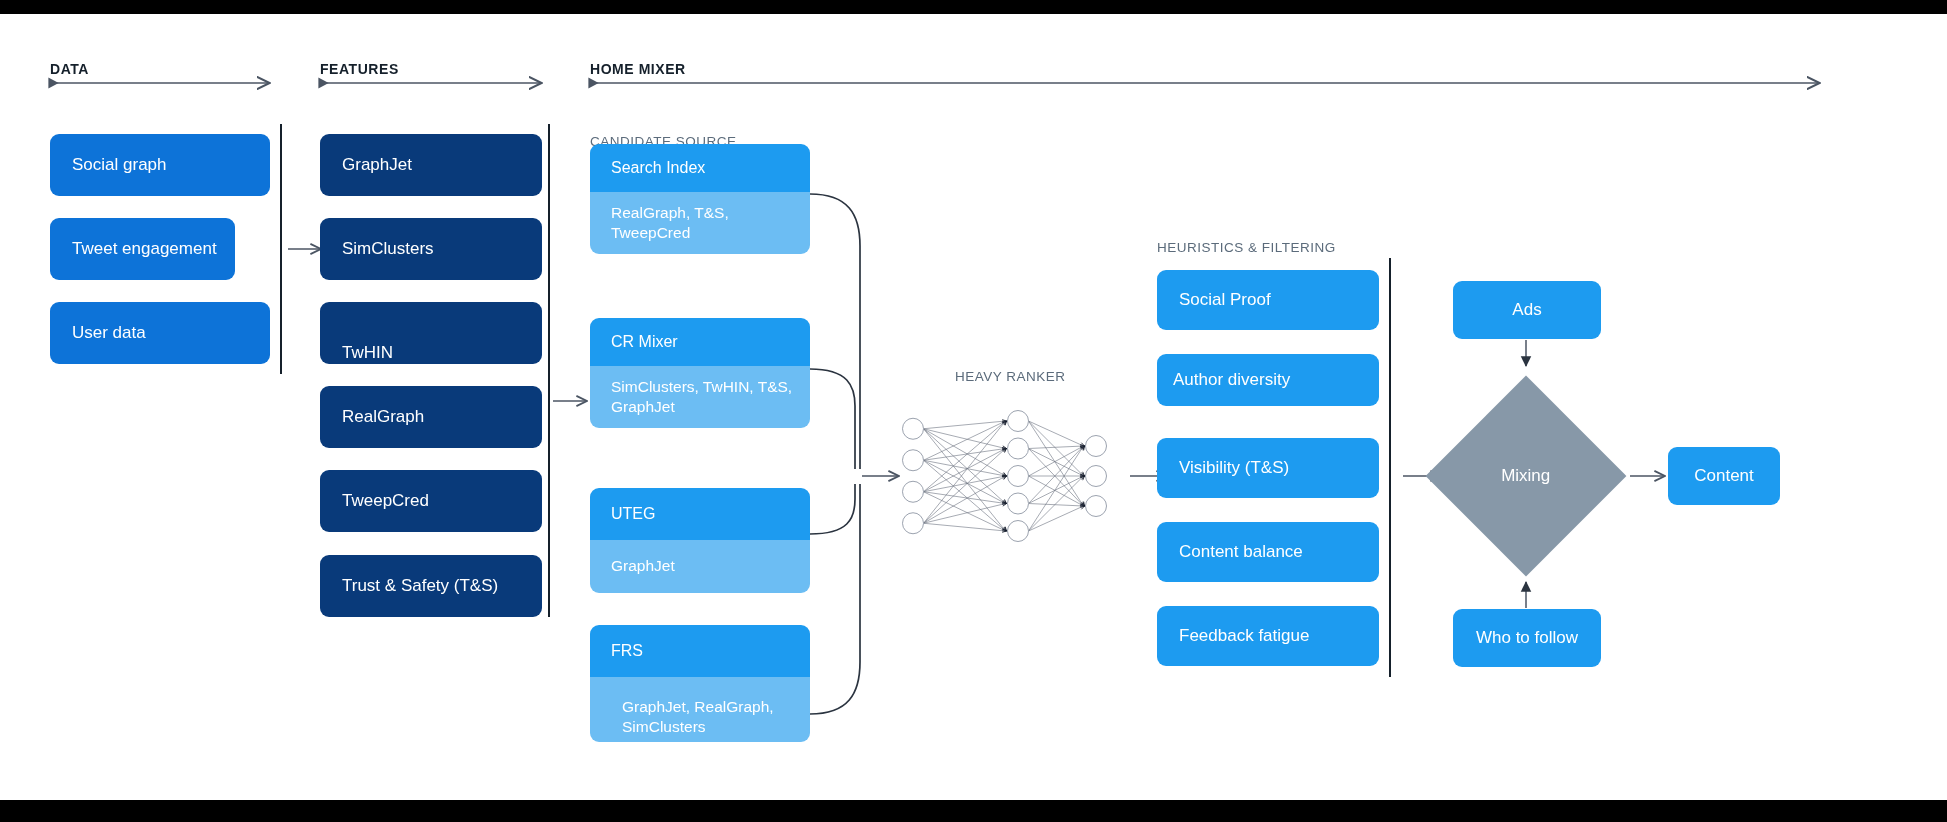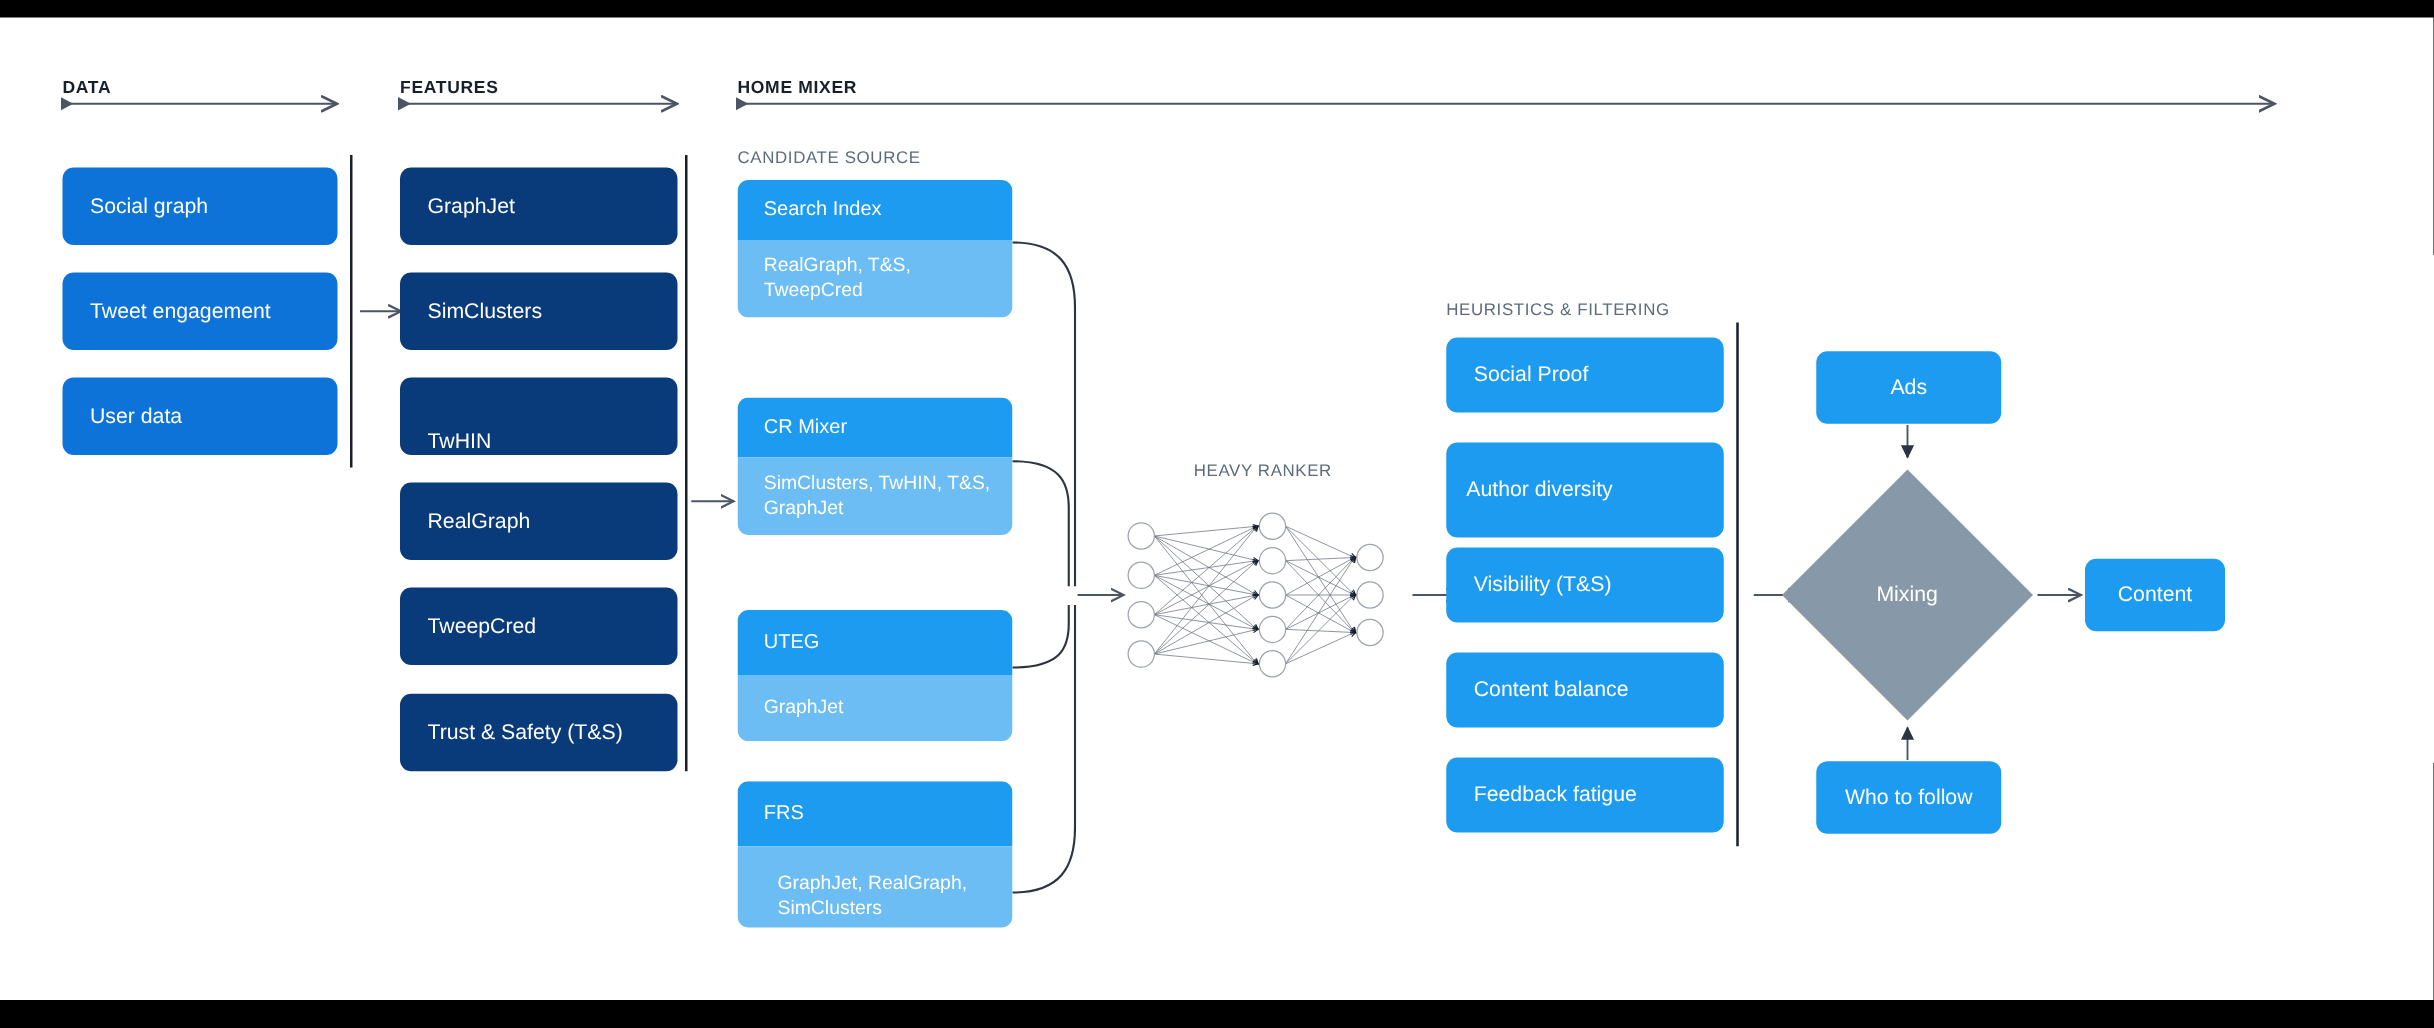--- a/index.html
+++ b/index.html
@@ -191,21 +191,21 @@
     <div class="phase-label" style="left:320px;top:47px;">FEATURES</div>
     <div class="phase-label" style="left:590px;top:47px;">HOME MIXER</div>
 
     <div class="vdiv" style="left:280px;top:110px;height:250px;"></div>
     <div class="vdiv" style="left:548px;top:110px;height:493px;"></div>
     <div class="vdiv" style="left:1389px;top:244px;height:419px;"></div>
 
     <div class="card blue" style="left:50px;top:120px;width:220px;height:62px;">
       <span>Social graph</span>
     </div>
-    <div class="card blue" style="left:50px;top:204px;width:220px;height:62px;">
+    <div class="card blue" style="left:50px;top:204px;width:185px;height:62px;">
       <span>Tweet engagement</span>
     </div>
     <div class="card blue" style="left:50px;top:288px;width:220px;height:62px;">
       <span>User data</span>
     </div>
 
     <div class="card dark" style="left:320px;top:120px;width:222px;height:62px;">
       <span>GraphJet</span>
     </div>
     <div class="card dark" style="left:320px;top:204px;width:222px;height:62px;">
@@ -217,21 +217,21 @@
     <div class="card dark" style="left:320px;top:372px;width:222px;height:62px;">
       <span>RealGraph</span>
     </div>
     <div class="card dark" style="left:320px;top:456px;width:222px;height:62px;">
       <span>TweepCred</span>
     </div>
     <div class="card dark" style="left:320px;top:541px;width:222px;height:62px;">
       <span>Trust &amp; Safety (T&amp;S)</span>
     </div>
 
-    <div class="sub-label" style="left:590px;top:104px;text-align:center;">CANDIDATE SOURCE</div>
+    <div class="sub-label" style="left:590px;top:120px;text-align:center;">CANDIDATE SOURCE</div>
 
     <div class="cs-card" style="left:590px;top:130px;width:220px;height:110px;">
       <div class="cs-head" style="height:48px;">Search Index</div>
       <div class="cs-body" style="height:62px;">RealGraph, T&amp;S, TweepCred</div>
     </div>
 
     <div class="cs-card" style="left:590px;top:304px;width:220px;height:110px;">
       <div class="cs-head" style="height:48px;">CR Mixer</div>
       <div class="cs-body" style="height:62px;">SimClusters, TwHIN, T&amp;S, GraphJet</div>
     </div>
@@ -246,21 +246,21 @@
       <div class="cs-body" style="height:80px;padding-left:32px;">GraphJet, RealGraph, SimClusters</div>
     </div>
 
     <div class="nn-label" style="left:955px;top:355px;">HEAVY RANKER</div>
 
     <div class="sub-label" style="left:1157px;top:226px;">HEURISTICS &amp; FILTERING</div>
 
     <div class="card sky" style="left:1157px;top:256px;width:222px;height:60px;">
       <span>Social Proof</span>
     </div>
-    <div class="card sky" style="left:1157px;top:340px;width:222px;height:76px;padding-left:16px;">
+    <div class="card sky" style="left:1157px;top:340px;width:222px;height:52px;padding-left:16px;">
       <span>Author diversity</span>
     </div>
     <div class="card sky" style="left:1157px;top:424px;width:222px;height:60px;">
       <span>Visibility (T&amp;S)</span>
     </div>
     <div class="card sky" style="left:1157px;top:508px;width:222px;height:60px;">
       <span>Content balance</span>
     </div>
     <div class="card sky" style="left:1157px;top:592px;width:222px;height:60px;">
       <span>Feedback fatigue</span>

